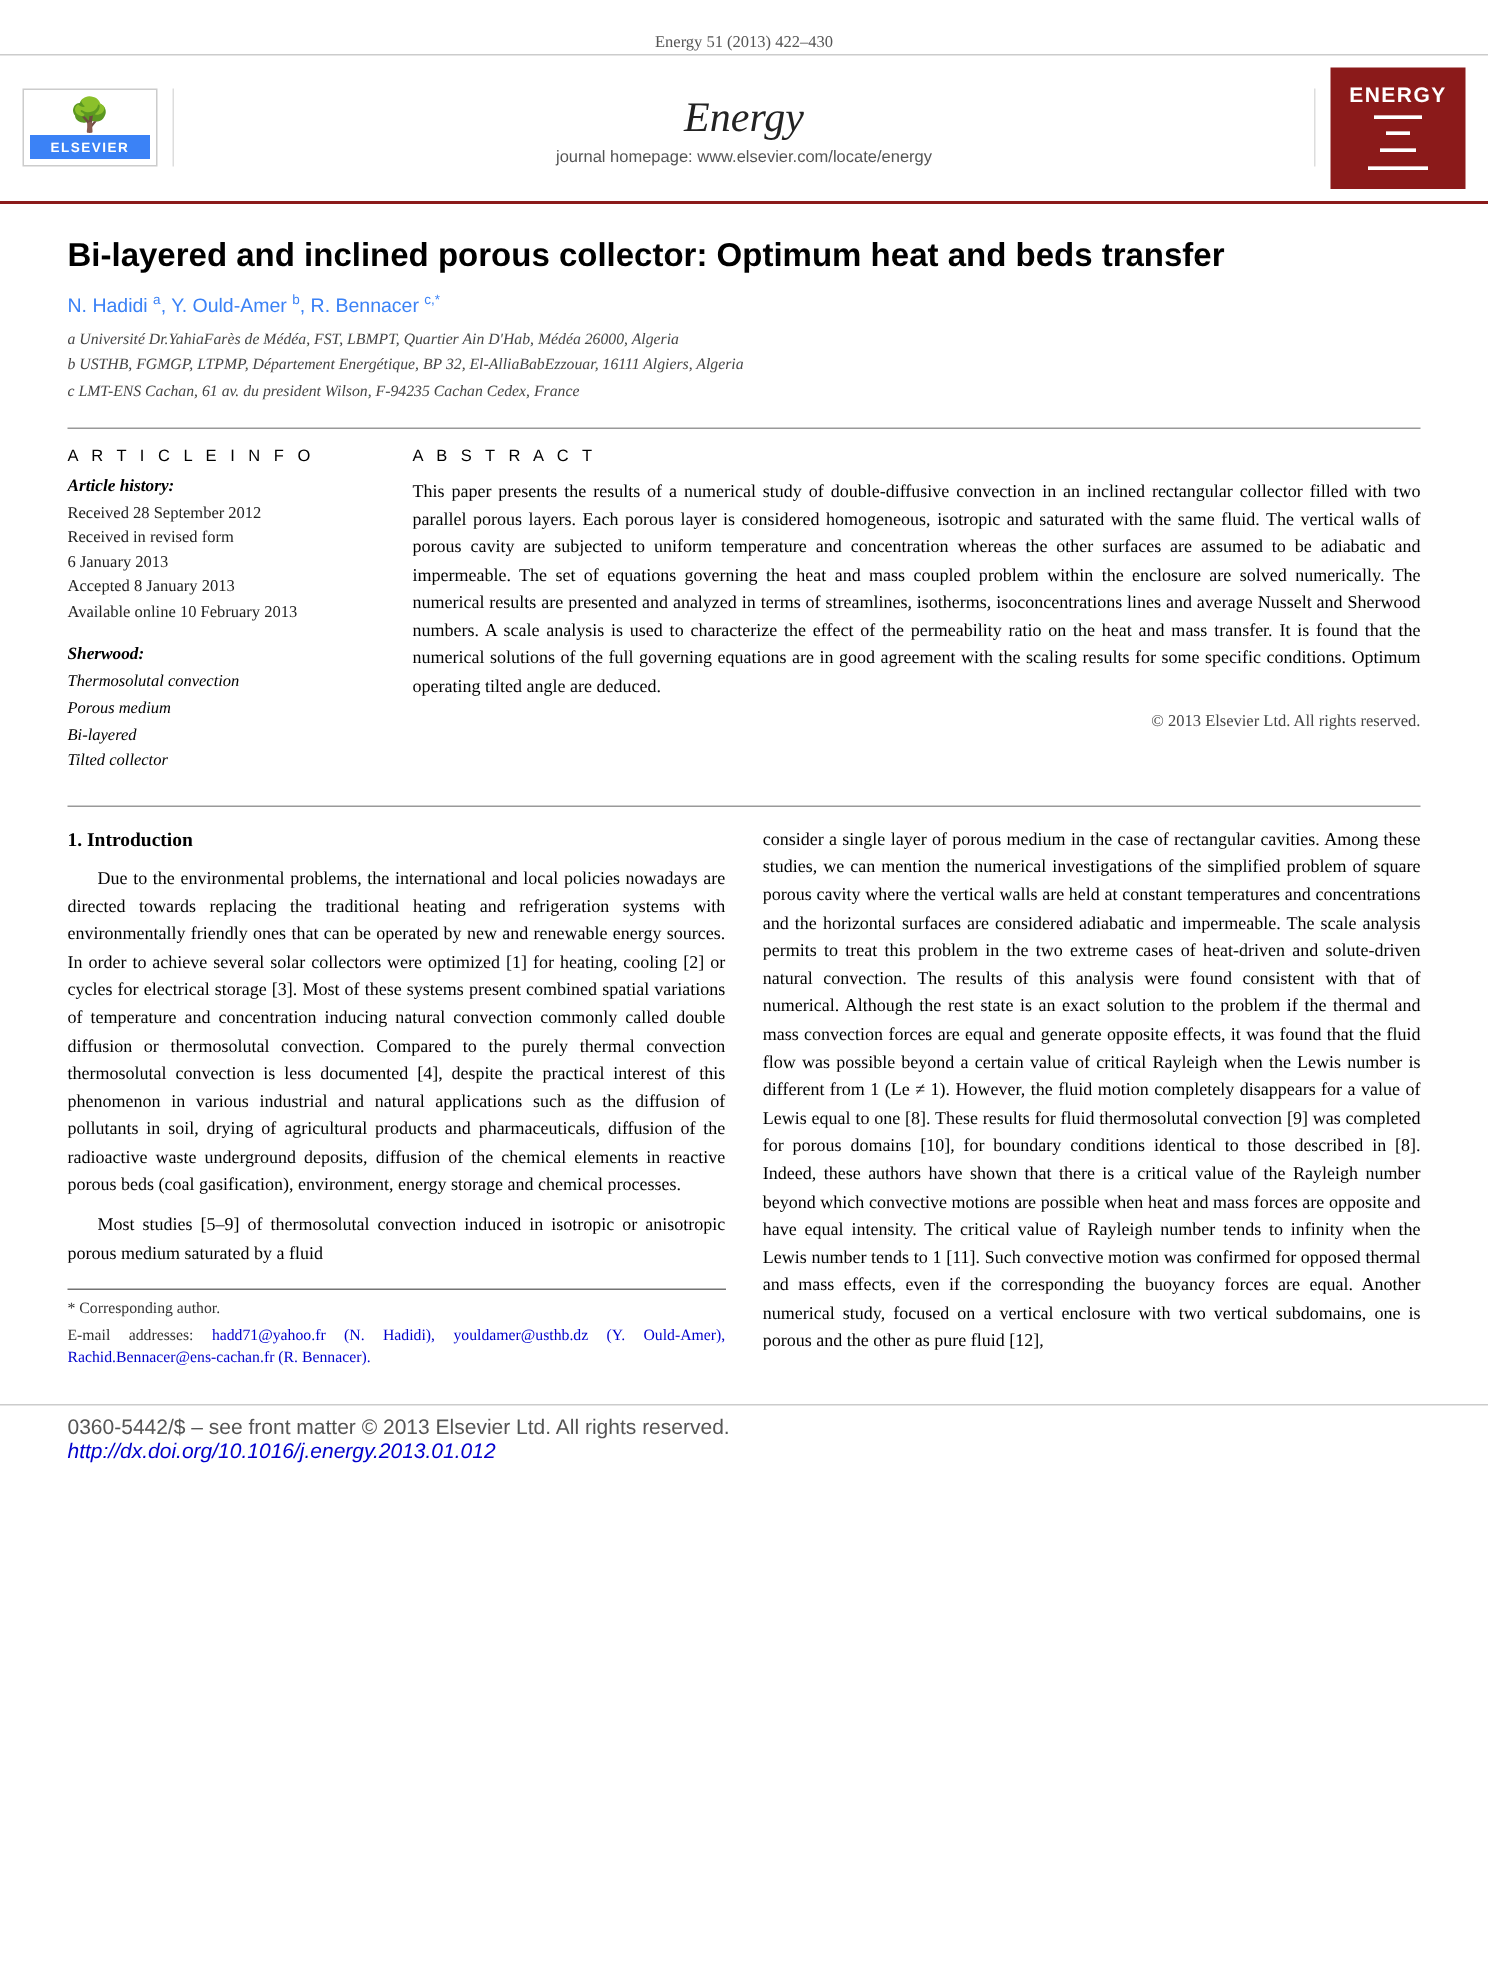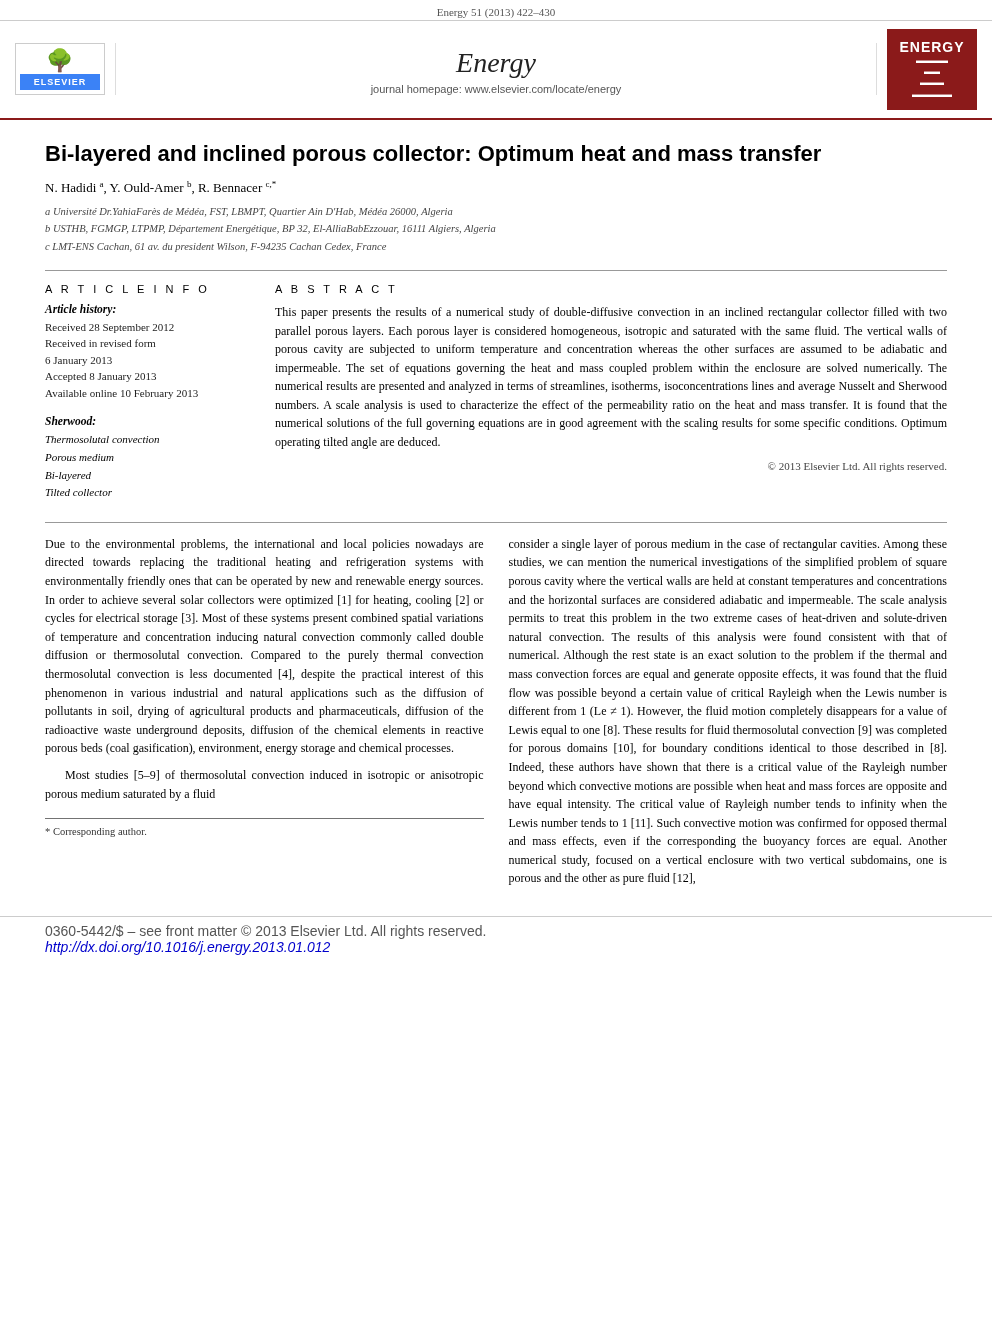--- a/index.html
+++ b/index.html
@@ -10,21 +10,21 @@
       color: #000;
       width: 992px;
       min-height: 1323px;
     }
 
     
     .journal-top-bar {
       text-align: center;
       font-size: 11px;
       color: #555;
-      padding: 6px 0 2px 0;
+      padding: 22px 0 2px 0;
       border-bottom: 1px solid #ccc;
     }
 
     .journal-header {
       display: flex;
       align-items: center;
       border-bottom: 2px solid #8b1a1a;
       padding: 8px 15px;
       gap: 10px;
     }
@@ -107,23 +107,23 @@
       font-size: 22px;
       font-weight: bold;
       color: #000;
       margin-bottom: 10px;
       line-height: 1.3;
       font-family: Arial, sans-serif;
     }
 
     .authors {
       font-size: 13px;
-      color: #000000;
+      color: #3b82f6;
       margin-bottom: 8px;
-      font-family: Liberation Serif, serif;
+      font-family: Liberation Sans, sans-serif;
     }
 
     sup {
       font-size: 9px;
     }
 
     .affiliations {
       font-size: 10.5px;
       color: #444;
       margin-bottom: 15px;
@@ -287,21 +287,21 @@
   <div class="energy-logo-box">
     <div style="font-size:14px; font-weight:bold; letter-spacing:1px;">ENERGY</div>
     <div class="energy-logo-lines">
       ▬▬▬▬<br>▬▬<br>▬▬▬<br>▬▬▬▬▬
     </div>
   </div>
 </div>
 
 <div class="main-content">
 
-  <div class="article-title">Bi-layered and inclined porous collector: Optimum heat and mass transfer</div>
+  <div class="article-title">Bi-layered and inclined porous collector: Optimum heat and beds transfer</div>
 
   <div class="authors">
     <span>N. Hadidi <sup>a</sup>, </span>
     <span>Y. Ould-Amer <sup>b</sup>, </span>
     <span>R. Bennacer <sup>c,*</sup></span>
   </div>
 
   <div class="affiliations">
     <div class="affiliation-line">a Université Dr.YahiaFarès de Médéa, FST, LBMPT, Quartier Ain D'Hab, Médéa 26000, Algeria</div>
     <div class="affiliation-line">b USTHB, FGMGP, LTPMP, Département Energétique, BP 32, El-AlliaBabEzzouar, 16111 Algiers, Algeria</div>
@@ -337,25 +337,30 @@
       <div class="copyright-line">© 2013 Elsevier Ltd. All rights reserved.</div>
     </div>
 
   </div>
 
   <hr class="section-divider">
 
   <div class="body-two-col">
 
     <div class="body-col">
+      <div class="section-heading">1.  Introduction</div>
       <div class="body-paragraph">Due to the environmental problems, the international and local policies nowadays are directed towards replacing the traditional heating and refrigeration systems with environmentally friendly ones that can be operated by new and renewable energy sources. In order to achieve several solar collectors were optimized [1] for heating, cooling [2] or cycles for electrical storage [3]. Most of these systems present combined spatial variations of temperature and concentration inducing natural convection commonly called double diffusion or thermosolutal convection. Compared to the purely thermal convection thermosolutal convection is less documented [4], despite the practical interest of this phenomenon in various industrial and natural applications such as the diffusion of pollutants in soil, drying of agricultural products and pharmaceuticals, diffusion of the radioactive waste underground deposits, diffusion of the chemical elements in reactive porous beds (coal gasification), environment, energy storage and chemical processes.</div>
       <div class="body-paragraph">Most studies [5–9] of thermosolutal convection induced in isotropic or anisotropic porous medium saturated by a fluid</div>
 
       <div class="footnote-area">
         <div class="footnote-line">* Corresponding author.</div>
+        <div class="footnote-line">
+          <span>E-mail addresses:</span>
+          <span class="footnote-email">hadd71@yahoo.fr (N. Hadidi), youldamer@usthb.dz (Y. Ould-Amer), Rachid.Bennacer@ens-cachan.fr (R. Bennacer).</span>
+        </div>
       </div>
     </div>
 
     <div class="body-col">
       <div class="body-paragraph" style="text-indent:0;">consider a single layer of porous medium in the case of rectangular cavities. Among these studies, we can mention the numerical investigations of the simplified problem of square porous cavity where the vertical walls are held at constant temperatures and concentrations and the horizontal surfaces are considered adiabatic and impermeable. The scale analysis permits to treat this problem in the two extreme cases of heat-driven and solute-driven natural convection. The results of this analysis were found consistent with that of numerical. Although the rest state is an exact solution to the problem if the thermal and mass convection forces are equal and generate opposite effects, it was found that the fluid flow was possible beyond a certain value of critical Rayleigh when the Lewis number is different from 1 (Le ≠ 1). However, the fluid motion completely disappears for a value of Lewis equal to one [8]. These results for fluid thermosolutal convection [9] was completed for porous domains [10], for boundary conditions identical to those described in [8]. Indeed, these authors have shown that there is a critical value of the Rayleigh number beyond which convective motions are possible when heat and mass forces are opposite and have equal intensity. The critical value of Rayleigh number tends to infinity when the Lewis number tends to 1 [11]. Such convective motion was confirmed for opposed thermal and mass effects, even if the corresponding the buoyancy forces are equal. Another numerical study, focused on a vertical enclosure with two vertical subdomains, one is porous and the other as pure fluid [12],</div>
     </div>
 
   </div>
 
 </div>

